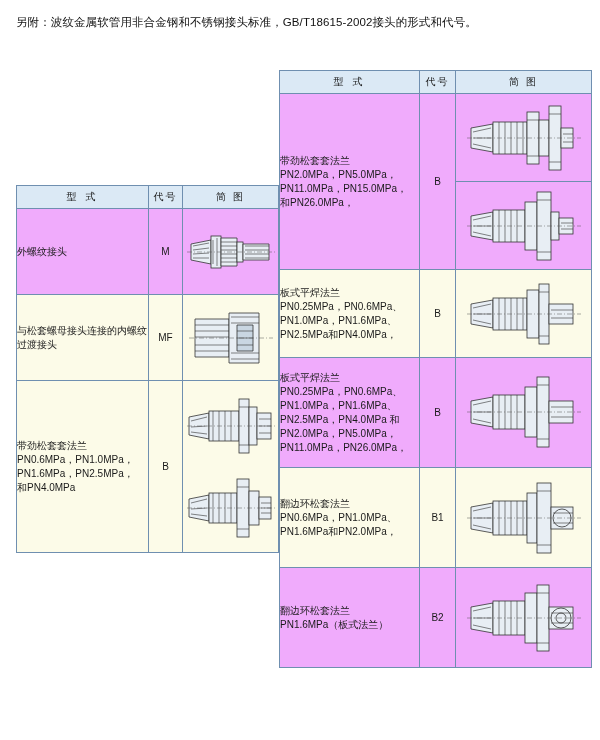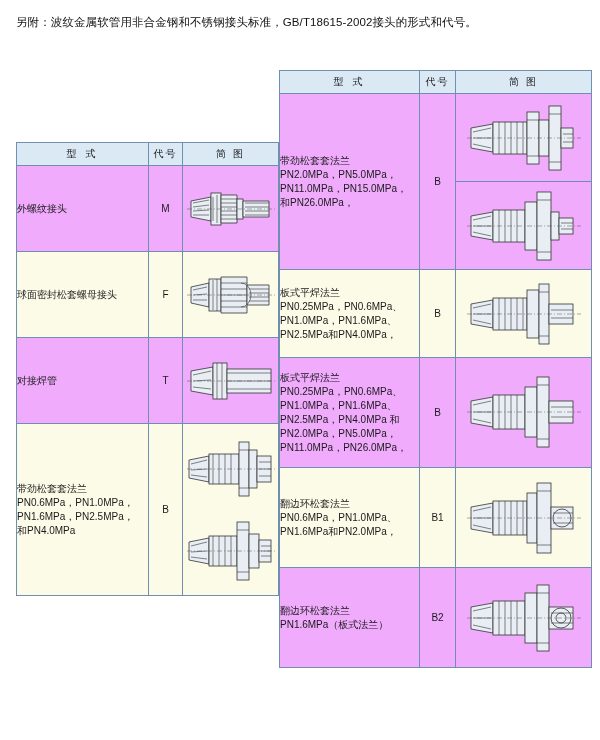--- a/index.html
+++ b/index.html
@@ -144,72 +144,46 @@
                   <path d="M28 18 V42 M32 16 V44"></path>
                 </g>
                 <g stroke="#555" stroke-width="0.5" stroke-dasharray="5 2 1 2" fill="none">
                   <path d="M2 30 H90"></path>
                 </g>
               </svg>
             </div>
           </td>
         </tr>
 
+
+
         <tr style="height:86px">
-          <td class="cell-type yellow">球面密封松套螺母接头</td>
-          <td class="cell-code yellow">F</td>
+          <td class="cell-type yellow">与松套螺母接头连接的内螺纹过渡接头</td>
+          <td class="cell-code yellow">MF</td>
           <td class="cell-pic yellow">
             <div class="pic-wrap">
-              <svg width="92" height="60" viewBox="0 0 92 60">
-                <g fill="#e8eef4" stroke="#333" stroke-width="0.8">
-                  <path d="M6 22 L24 18 L24 42 L6 38 Z"></path>
-                  <rect x="24" y="14" width="12" height="32"></rect>
-                  <path d="M36 12 L62 12 L62 48 L36 48 Z"></path>
-                  <path d="M62 20 L84 20 L84 40 L62 40 Z"></path>
-                </g>
-                <g stroke="#333" stroke-width="0.6" fill="none">
-                  <path d="M36 18 H62 M36 24 H62 M36 30 H62 M36 36 H62 M36 42 H62"></path>
-                  <path d="M64 24 H84 M64 28 H84 M64 32 H84 M64 36 H84"></path>
-                  <path d="M8 25 L22 22 M8 30 L22 29 M8 35 L22 35"></path>
-                  <path d="M28 15 V45 M32 14 V46"></path>
-                  <path d="M56 18 A 10 12 0 0 1 56 42"></path>
-                </g>
-                <g stroke="#555" stroke-width="0.5" stroke-dasharray="5 2 1 2" fill="none">
-                  <path d="M2 30 H90"></path>
-                </g>
-              </svg>
-            </div>
-          </td>
-        </tr>
-
-
-
-        <tr style="height:86px">
-          <td class="cell-type white">对接焊管</td>
-          <td class="cell-code white">T</td>
-          <td class="cell-pic white">
-            <div class="pic-wrap">
-              <svg width="92" height="60" viewBox="0 0 92 60">
-                <g fill="#e8eef4" stroke="#333" stroke-width="0.8">
-                  <path d="M6 20 L28 16 L28 44 L6 40 Z"></path>
-                  <rect x="28" y="12" width="14" height="36"></rect>
-                  <rect x="42" y="18" width="44" height="24"></rect>
-                </g>
-                <g stroke="#333" stroke-width="0.6" fill="none">
-                  <path d="M8 24 L26 20 M8 30 L26 29 M8 36 L26 38"></path>
-                  <path d="M32 12 V48 M37 12 V48"></path>
-                  <path d="M42 22 H86 M42 30 H86 M42 38 H86"></path>
-                </g>
-                <g stroke="#555" stroke-width="0.5" stroke-dasharray="5 2 1 2" fill="none">
-                  <path d="M2 30 H90"></path>
-                </g>
-              </svg>
-            </div>
-          </td>
-        </tr>
+              <svg width="92" height="66" viewBox="0 0 92 66">
+                <g fill="#e8eef4" stroke="#333" stroke-width="0.8">
+                  <path d="M10 14 L44 14 L44 52 L10 52 Z"></path>
+                  <path d="M44 8 L74 8 L74 58 L44 58 Z"></path>
+                  <path d="M52 20 L68 20 L68 46 L52 46 Z" fill="#c9d6e2"></path>
+                </g>
+                <g stroke="#333" stroke-width="0.6" fill="none">
+                  <path d="M10 20 H44 M10 26 H44 M10 32 H44 M10 40 H44 M10 46 H44"></path>
+                  <path d="M46 12 H74 M46 18 H74 M46 48 H74 M46 54 H74"></path>
+                  <path d="M52 26 H68 M52 33 H68 M52 40 H68"></path>
+                </g>
+                <g stroke="#555" stroke-width="0.5" stroke-dasharray="5 2 1 2" fill="none">
+                  <path d="M4 33 H88"></path>
+                </g>
+              </svg>
+            </div>
+          </td>
+        </tr>
+
 
         <tr style="height:172px">
           <td class="cell-type yellow">
             <span style="white-space:pre-line">带劲松套套法兰
 PN0.6MPa，PN1.0MPa，
 PN1.6MPa，PN2.5MPa，
 和PN4.0MPa</span>
           </td>
           <td class="cell-code yellow">B</td>
           <td class="cell-pic yellow">

